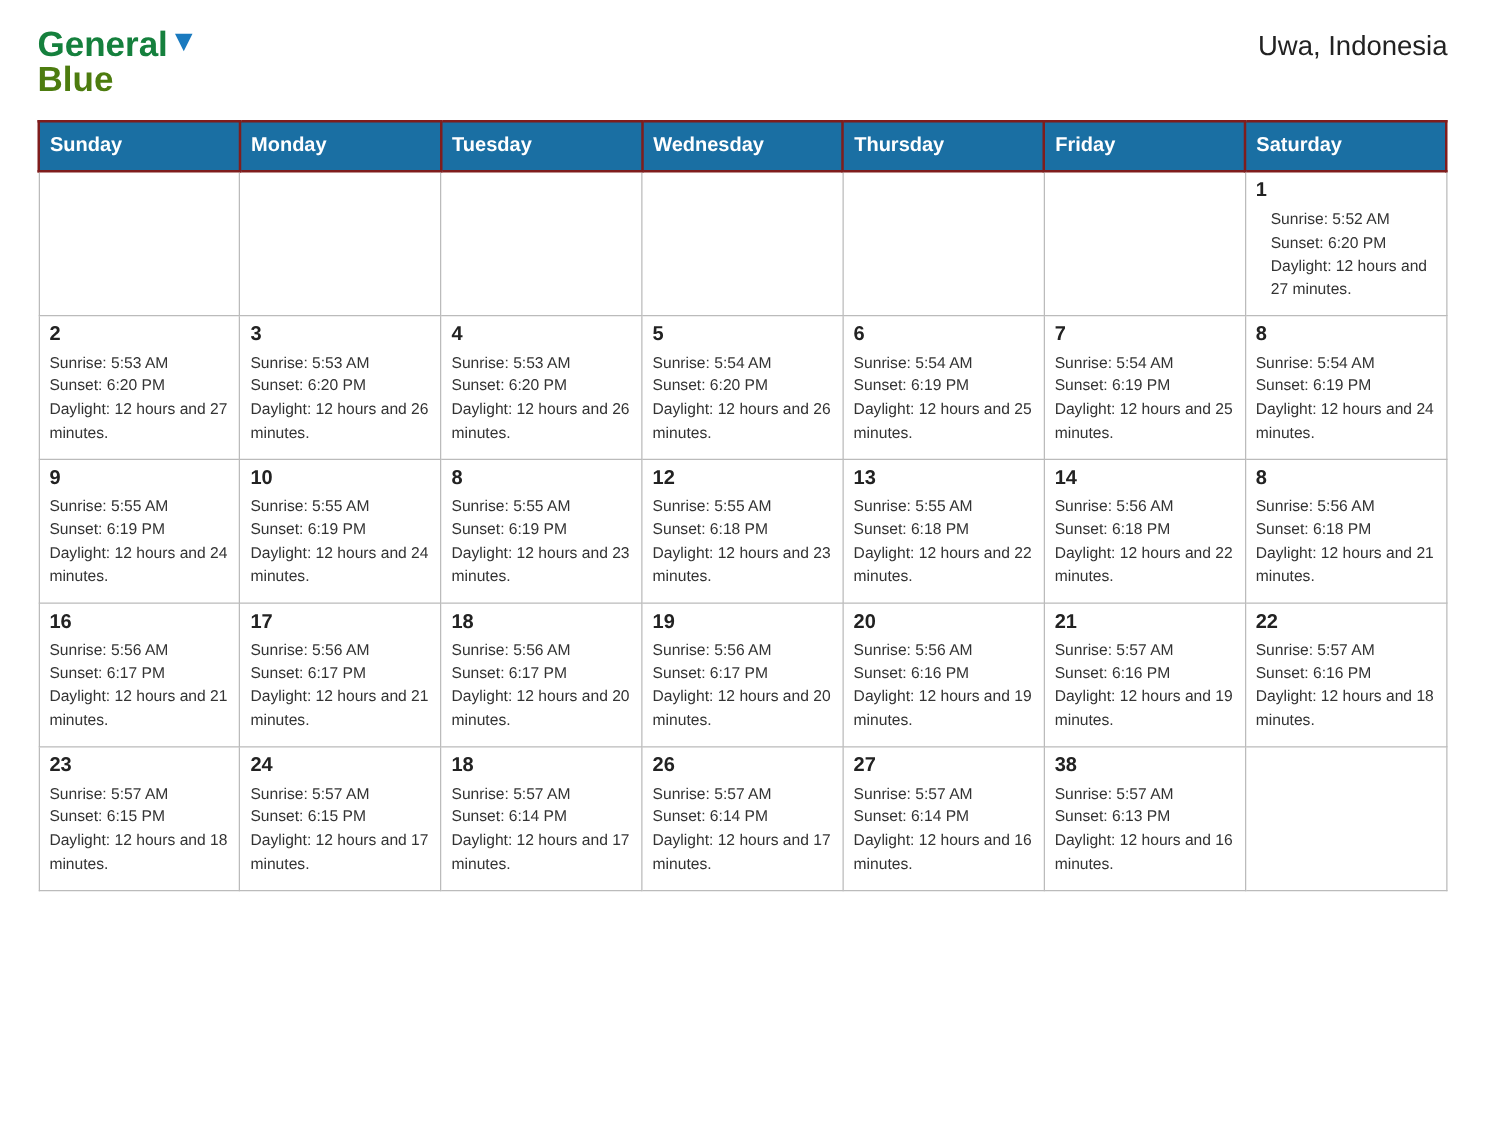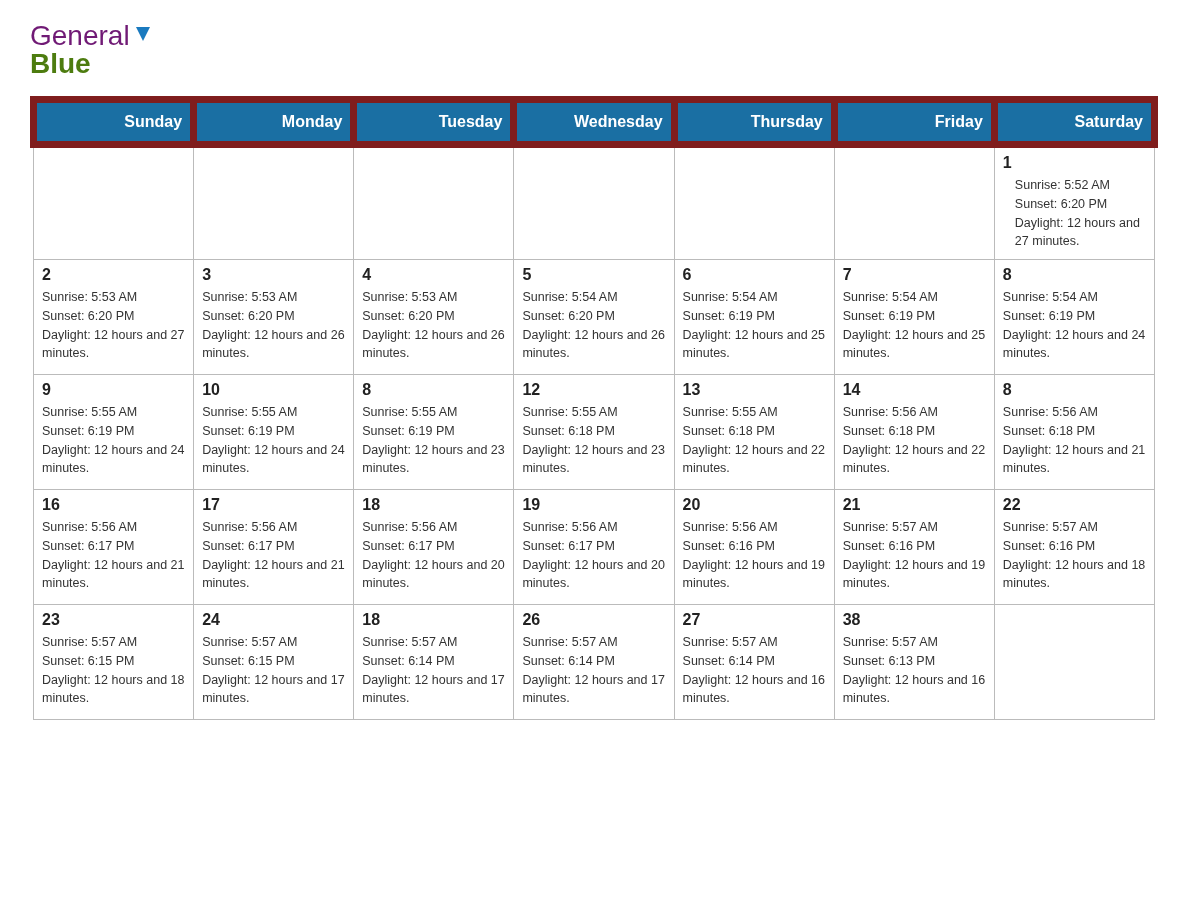--- a/index.html
+++ b/index.html
@@ -17,22 +17,22 @@
       align-items: flex-start;
       margin-bottom: 16px;
     }
     .logo {
       display: flex;
       flex-direction: column;
       align-items: flex-start;
     }
     .logo-text {
       font-size: 28px;
-      font-weight: normal;
-      color: #701a75;
+      font-weight: bold;
+      color: #15803d;
     }
     .logo-line2 {
       font-size: 28px;
       font-weight: bold;
       color: #4d7c0f;
       margin-top: -4px;
     }
     .title-block {
       text-align: right;
     }
@@ -52,22 +52,22 @@
       width: 100%;
       border-collapse: collapse;
       border: 1px solid #aaa;
     }
     .calendar th {
       background-color: #1a6fa3;
       color: #fff;
       font-size: 16px;
       font-weight: bold;
       padding: 10px 8px;
-      text-align: right;
-      border: 7px solid #7f1d1d;
+      text-align: left;
+      border: 2px solid #7f1d1d;
     }
     .calendar td {
       vertical-align: top;
       padding: 6px 8px;
       border: 1px solid #bbb;
       width: calc(100% / 7);
       min-height: 110px;
       font-size: 13px;
       color: #333;
     }
@@ -94,20 +94,21 @@
   <div class="logo">
     <div style="display:flex;align-items:center;">
       <span class="logo-text">General</span>
       <svg width="22" height="22" viewBox="0 0 22 22" style="margin-left:2px;margin-top:-4px;">
         <polygon points="4,4 18,4 11,18" fill="#1a7abf"></polygon>
       </svg>
     </div>
     <span class="logo-line2">Blue</span>
   </div>
   <div class="title-block">
+    <h2>Uwa, Indonesia</h2>
   </div>
 </div>
 
 <table class="calendar">
   <thead>
     <tr>
     <th>Sunday</th>
         <th>Monday</th>
         <th>Tuesday</th>
         <th>Wednesday</th>

